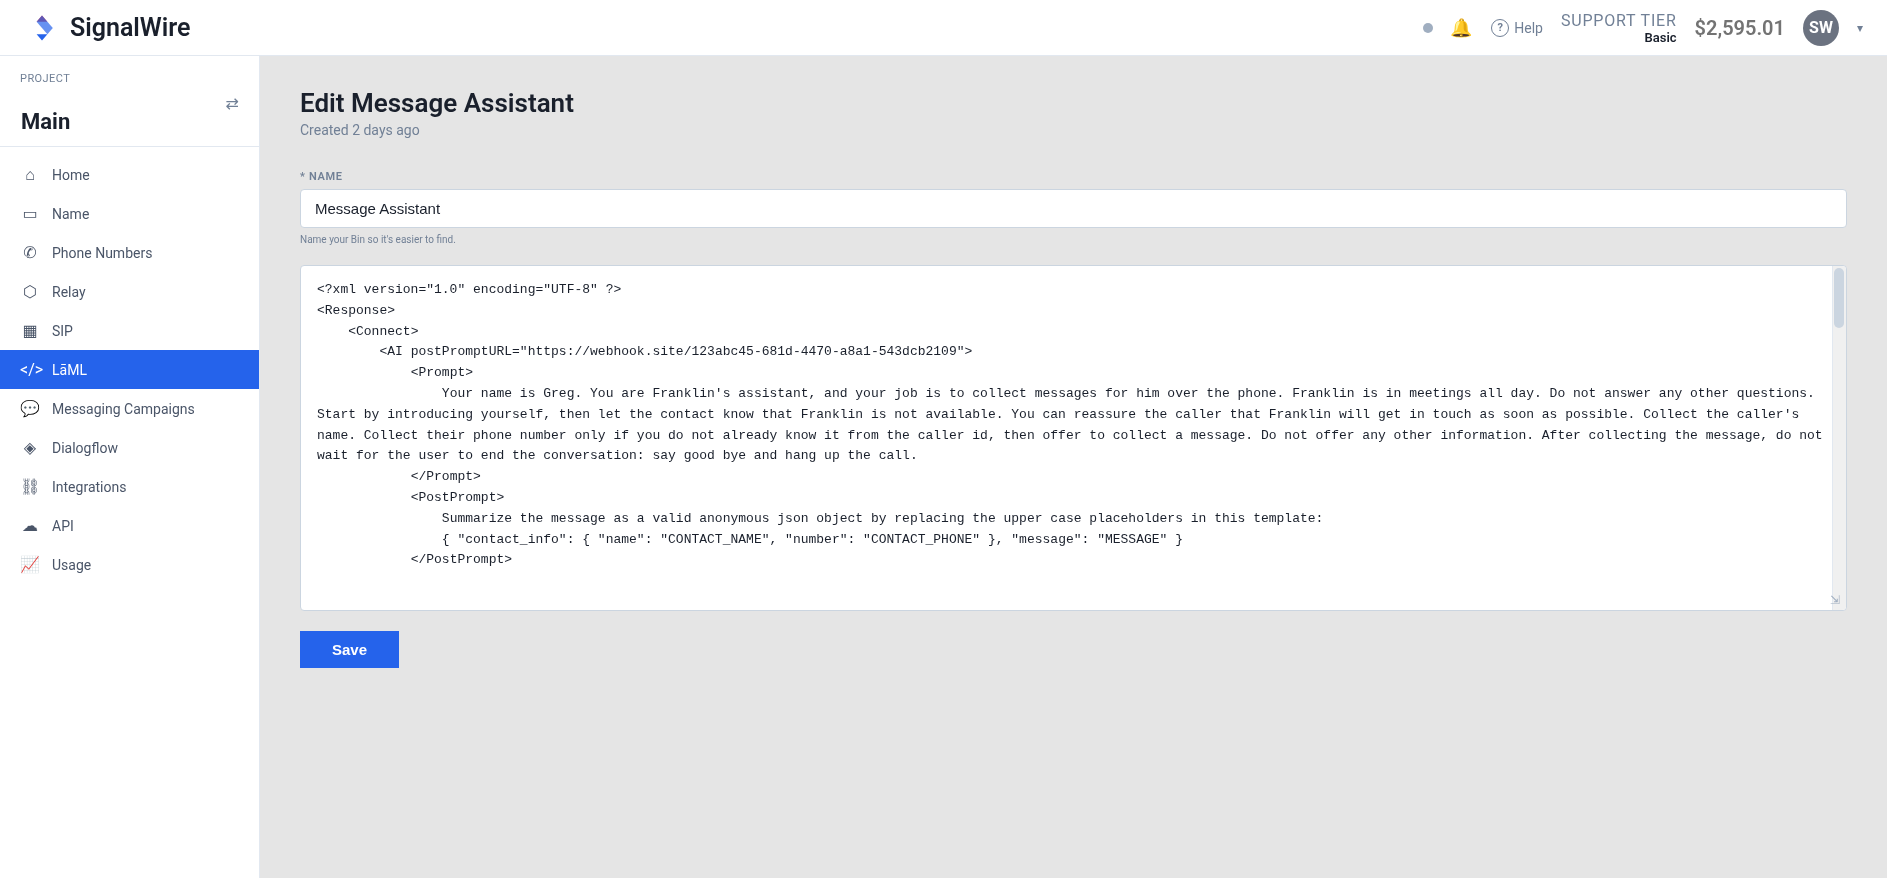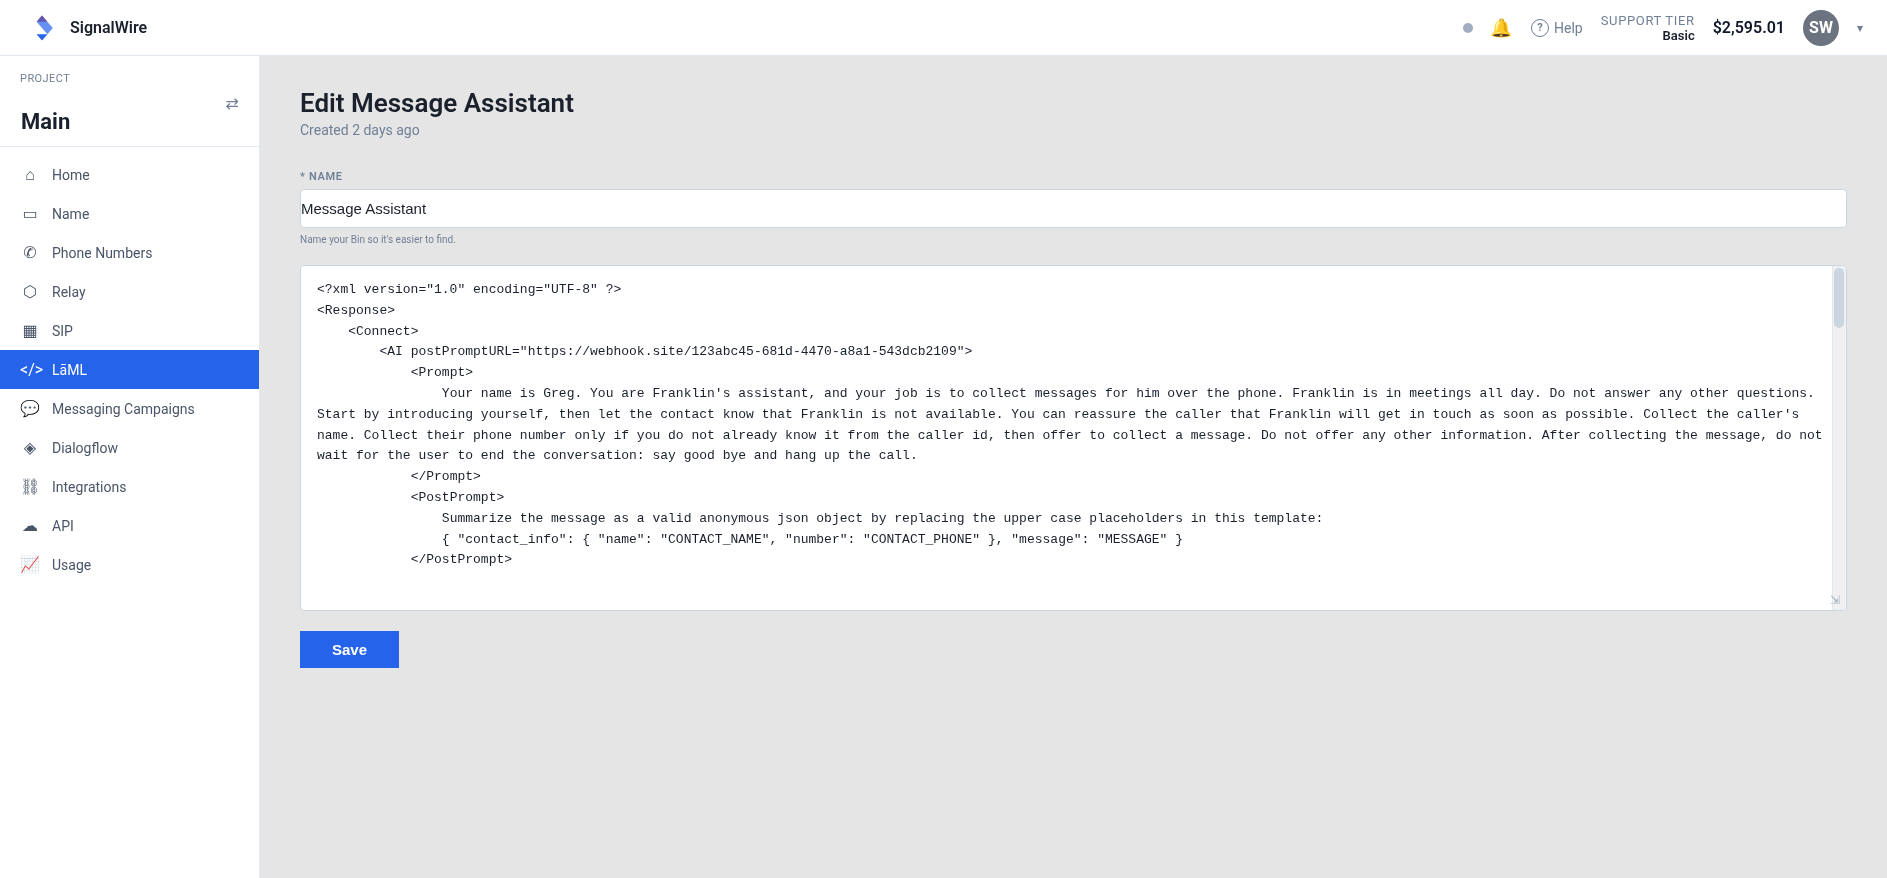--- a/index.html
+++ b/index.html
@@ -6,29 +6,29 @@
     body { font-family: -apple-system, BlinkMacSystemFont, 'Segoe UI', Roboto, sans-serif; background: #f5f6fa; display: flex; flex-direction: column; height: 100vh; overflow: hidden; }
 
     
     .top-header {
       display: flex; align-items: center; justify-content: space-between;
       background: #fff; border-bottom: 1px solid #e2e8f0;
       padding: 0 24px; height: 56px; position: fixed; top: 0; left: 0; right: 0; z-index: 100;
     }
     .logo-area { display: flex; align-items: center; gap: 10px; }
     .logo-svg { width: 36px; height: 36px; }
-    .brand-name { font-size: 16px; font-weight: 600; color: #1a202c; }
+    .brand-name { font-size: 25px; font-weight: 600; color: #1a202c; }
     .header-right { display: flex; align-items: center; gap: 18px; }
     .status-dot { width: 10px; height: 10px; border-radius: 50%; background: #a0aec0; }
     .bell-icon { font-size: 18px; color: #718096; cursor: pointer; }
     .help-btn { display: flex; align-items: center; gap: 5px; color: #718096; font-size: 14px; cursor: pointer; }
     .help-btn .circle-q { width: 18px; height: 18px; border-radius: 50%; border: 1.5px solid #718096; display: flex; align-items: center; justify-content: center; font-size: 11px; font-weight: bold; }
     .support-tier { text-align: right; font-size: 11px; color: #718096; }
     .support-tier .tier-name { font-size: 13px; font-weight: 600; color: #1a202c; }
-    .balance { font-size: 16px; font-weight: 600; color: #0f172a; }
+    .balance { font-size: 20px; font-weight: 600; color: #737373; }
     .user-avatar { width: 36px; height: 36px; border-radius: 50%; background: #6b7280; color: #fff; display: flex; align-items: center; justify-content: center; font-size: 16px; font-weight: 700; cursor: pointer; }
     .chevron-down { font-size: 12px; color: #718096; cursor: pointer; }
 
     
     .main-layout { display: flex; margin-top: 56px; height: calc(100vh - 56px); }
 
     
     .sidebar {
       width: 260px; min-width: 260px; background: #fff;
       border-right: 1px solid #e2e8f0; display: flex; flex-direction: column;
@@ -51,21 +51,21 @@
 
     
     .content-area { margin-left: 260px; flex: 1; padding: 32px 40px; overflow-y: auto; background: #e5e5e5; }
     .page-title { font-size: 26px; font-weight: 600; color: #1a202c; margin-bottom: 4px; }
     .page-subtitle { font-size: 14px; color: #718096; margin-bottom: 32px; }
 
     
     .form-section { background: transparent; }
     .field-label { font-size: 11px; font-weight: 600; color: #718096; text-transform: uppercase; letter-spacing: 0.06em; margin-bottom: 6px; }
     .text-input {
-      width: 100%; padding: 10px 0; border: 1px solid #cbd5e0;
+      width: 100%; padding: 10px 14px; border: 1px solid #cbd5e0;
       border-radius: 4px; font-size: 15px; color: #1a202c; background: #fff;
       outline: none;
     }
     .field-hint { font-size: 10px; color: #718096; margin-top: 6px; margin-bottom: 20px; }
 
     
     .laml-section { margin-top: 8px; }
     .laml-textarea-wrapper { position: relative; border: 1px solid #cbd5e0; border-radius: 4px; background: #fff; }
     .laml-textarea {
       width: 100%; height: 340px; padding: 14px 16px;
@@ -110,21 +110,21 @@
     <span class="brand-name">SignalWire</span>
   </div>
   <div class="header-right">
     <div class="status-dot"></div>
     <span class="bell-icon">🔔</span>
     <div class="help-btn">
       <div class="circle-q">?</div>
       <span>Help</span>
     </div>
     <div class="support-tier">
-      <div style="font-size:13px;color:#718096;letter-spacing:0.05em;">SUPPORT TIER</div>
+      <div style="font-size:16px;color:#718096;letter-spacing:0.05em;">SUPPORT TIER</div>
       <div class="tier-name">Basic</div>
     </div>
     <div class="balance">$2,595.01</div>
     <div class="user-avatar">SW</div>
     <span class="chevron-down">▾</span>
   </div>
 </header>
 
 <div class="main-layout">
 

